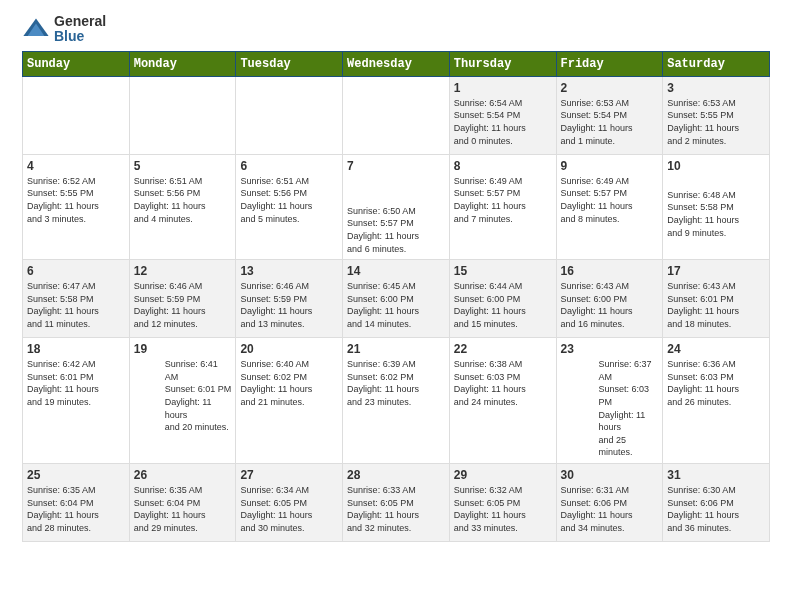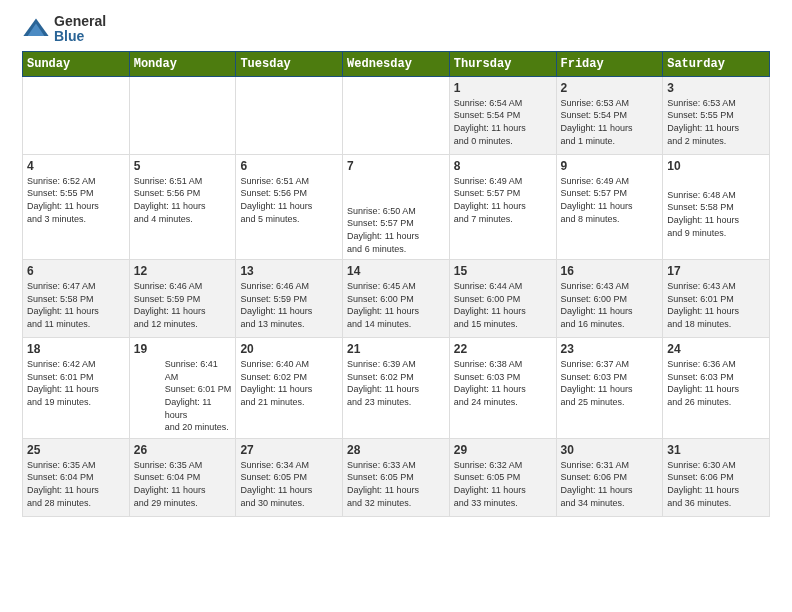--- a/index.html
+++ b/index.html
@@ -297,21 +297,21 @@
           </td>
           <td>
             <span class="day-number">22</span>
             <div class="day-info" style="white-space: pre-line;">Sunrise: 6:38 AM
 Sunset: 6:03 PM
 Daylight: 11 hours
 and 24 minutes.</div>
           </td>
           <td>
             <span class="day-number">23</span>
-            <div class="day-info" style="white-space: pre-line;">Sunrise: 6:37 AM
+            <div class="day-info" style="white-space: pre-line; margin-left: 38px;">Sunrise: 6:37 AM
 Sunset: 6:03 PM
 Daylight: 11 hours
 and 25 minutes.</div>
           </td>
           <td>
             <span class="day-number">24</span>
             <div class="day-info" style="white-space: pre-line;">Sunrise: 6:36 AM
 Sunset: 6:03 PM
 Daylight: 11 hours
 and 26 minutes.</div>

